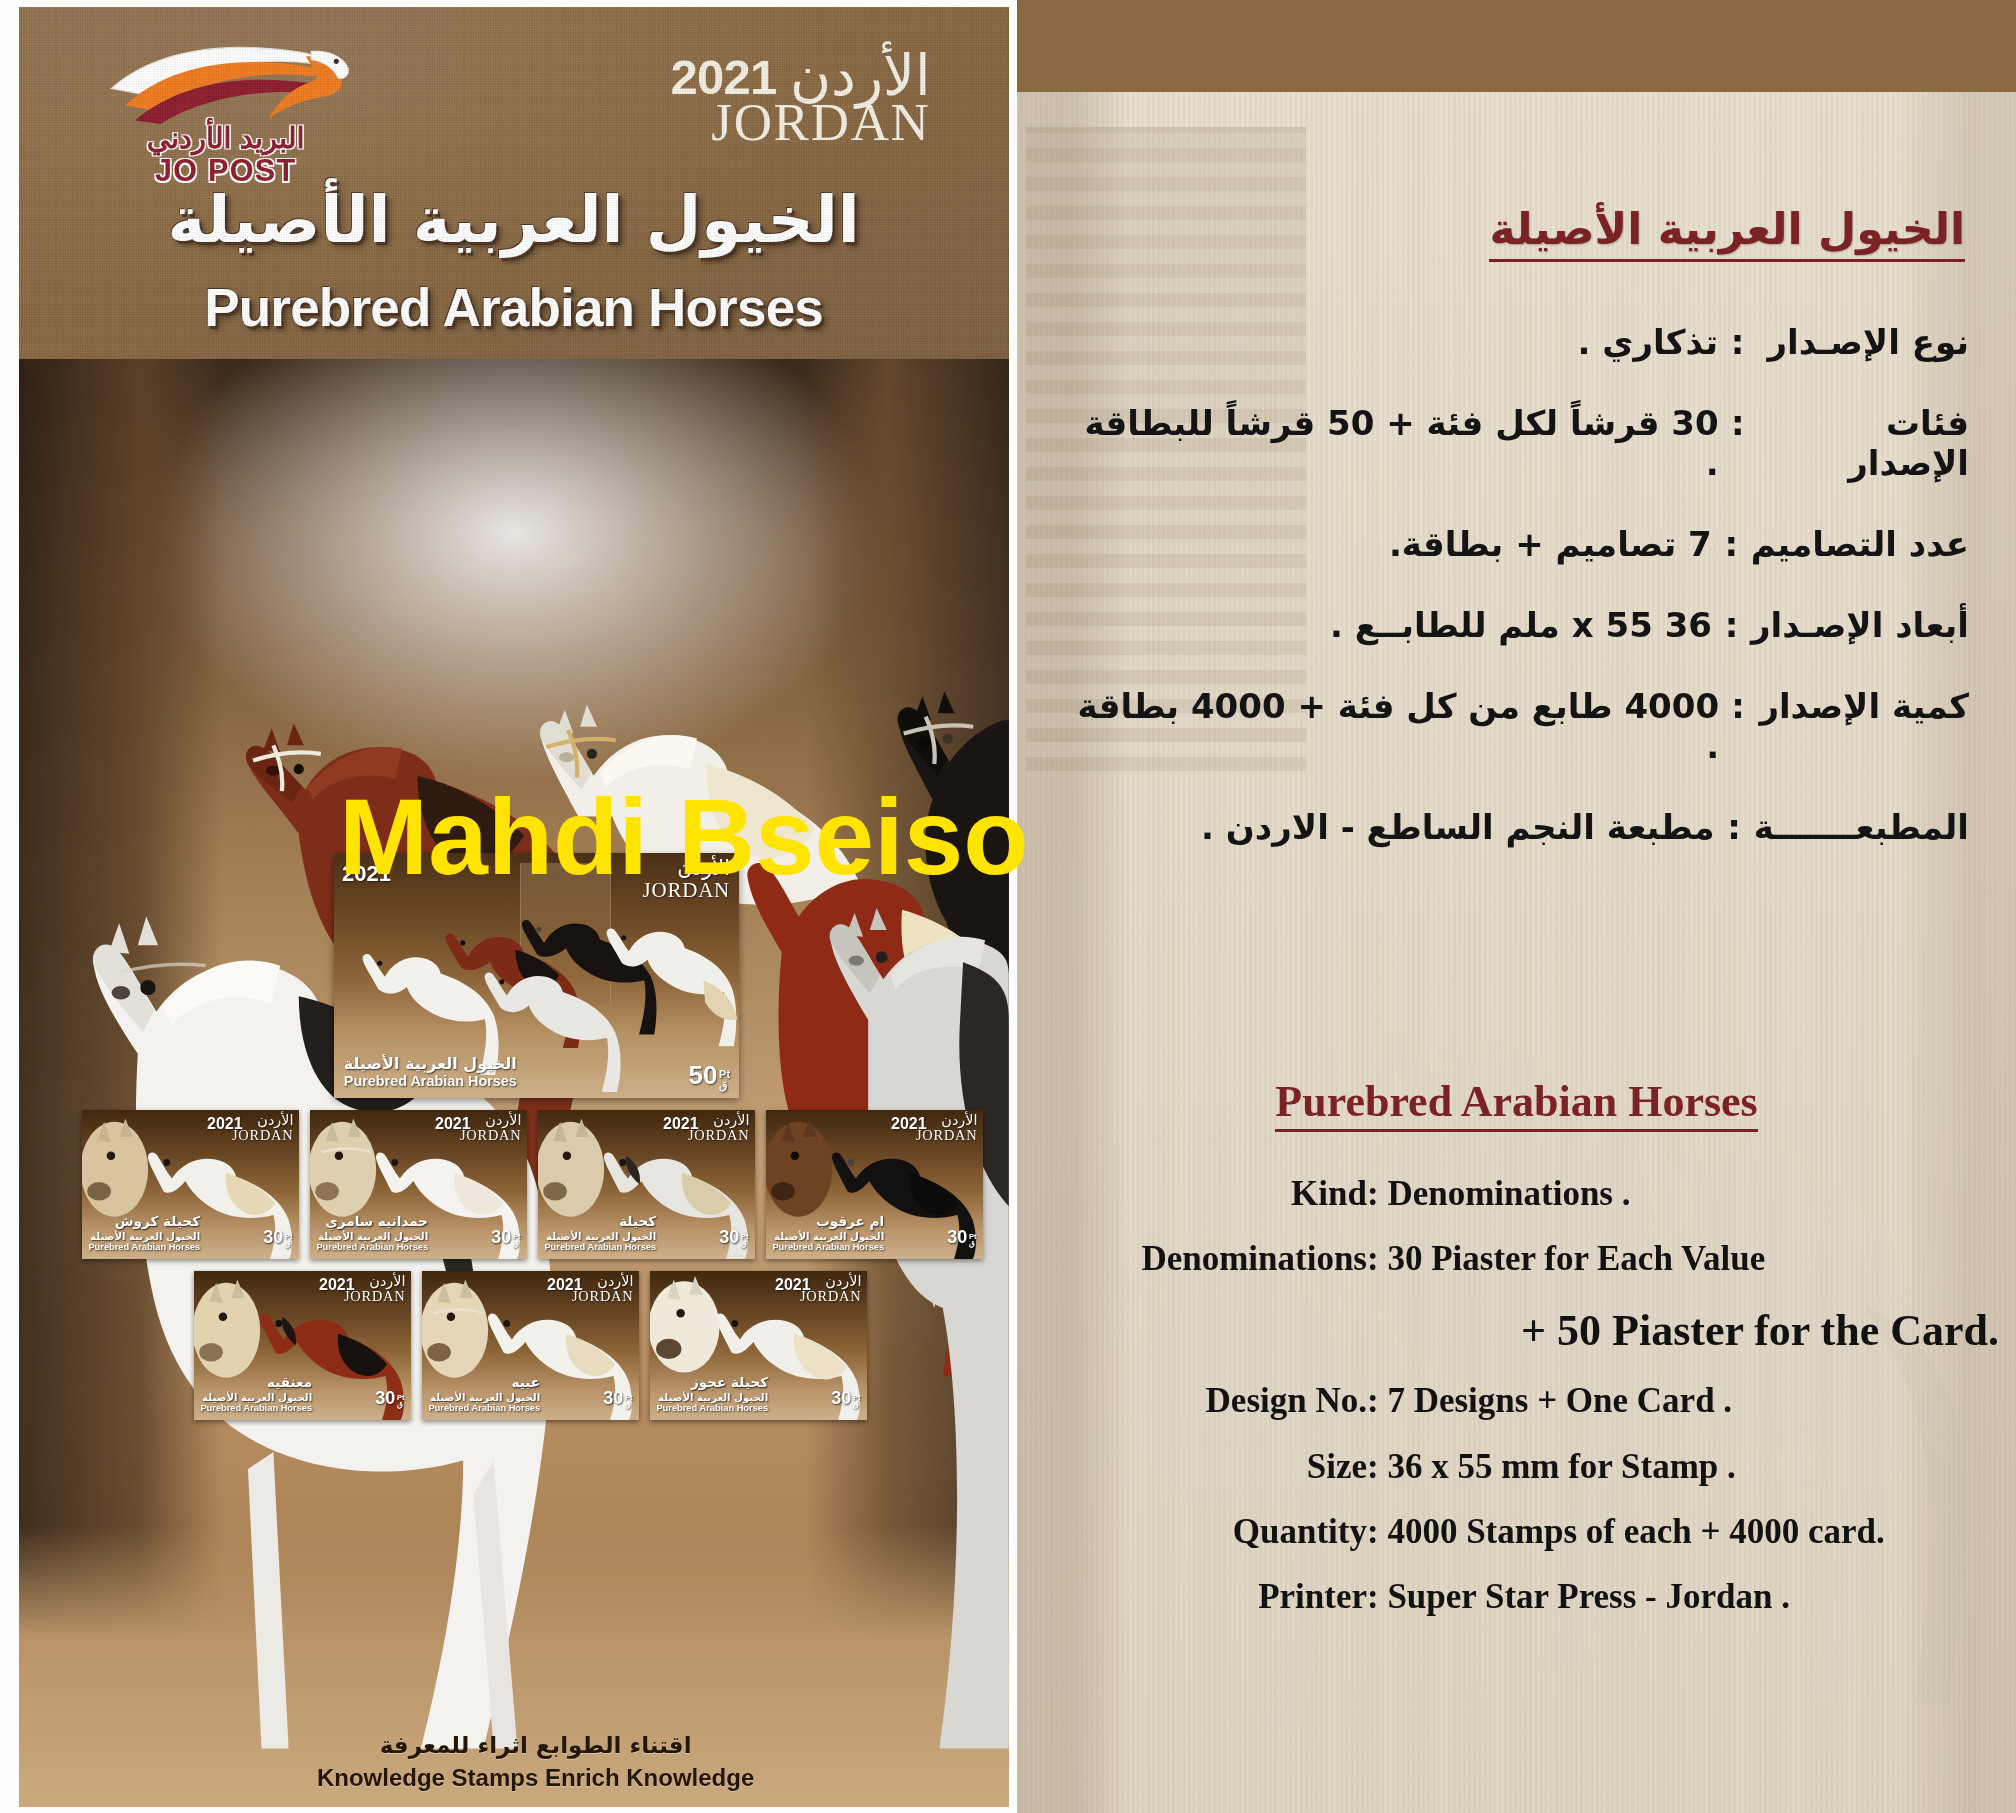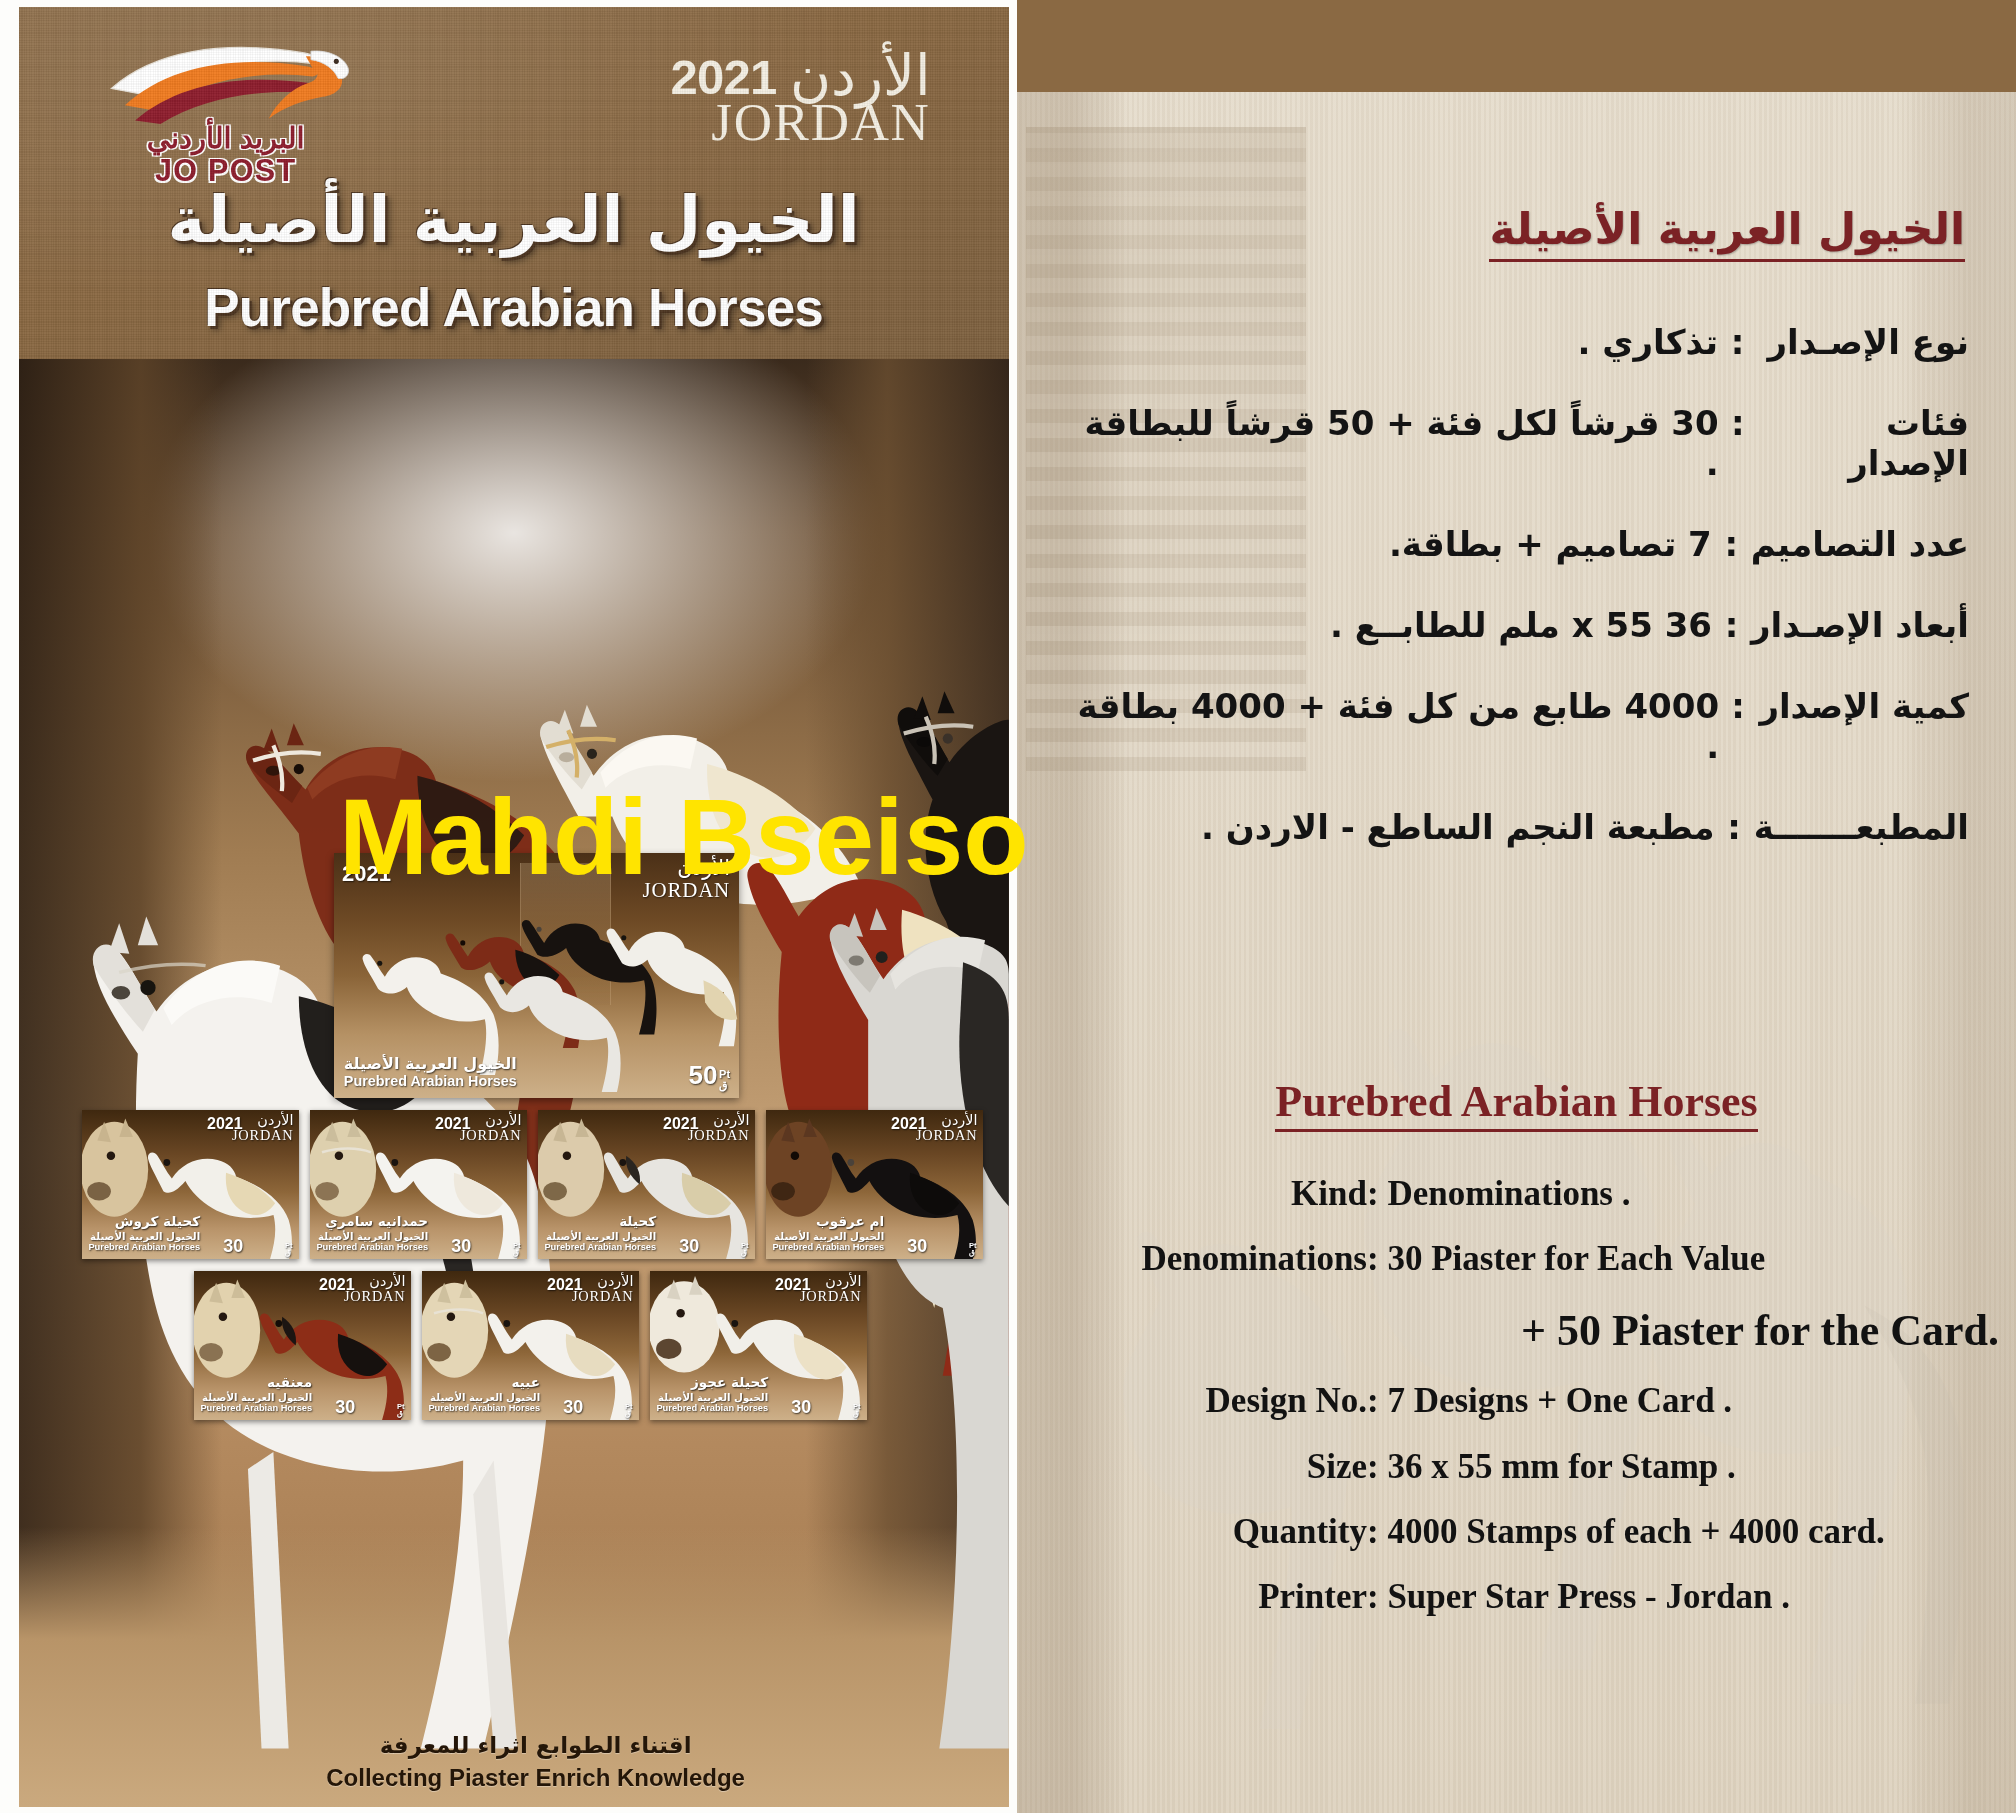--- a/index.html
+++ b/index.html
@@ -89,21 +89,21 @@
   .mini .stamp-art{background:linear-gradient(180deg,#3f280f 0%,#6a4724 30%,#8d6639 55%,#b9946a 80%,#cdb089 100%);}
   .mini .st-2021{left:auto;right:56px;top:5.1px;font-size:16px;}
   .mini .st-jordan{right:5.1px;top:3.4px;}
   .mini .st-jordan .a{font-size:14.4px;}
   .mini .st-jordan .b{font-size:14.4px;}
   .mini .st-cap{left:6.8px;bottom:6px;}
   .mini .st-name{font-family:"DejaVu Sans",sans-serif;direction:rtl;font-size:13.6px;font-weight:bold;color:#fff;
      text-shadow:0.8px 0.8px 1.7px rgba(0,0,0,.8);margin-bottom:1.7px;}
   .mini .st-cap .a{font-size:10.2px;}
   .mini .st-cap .b{font-size:9.3px;}
-  .mini .st-val{font-size:18px;right:6px;bottom:2px;gap:40px;}
+  .mini .st-val{font-size:18px;right:6px;bottom:11px;}
   .mini .st-val .u{font-size:7.6px;}
 
   
   .foot-cap{position:absolute;left:0;right:0;bottom:15.3px;text-align:center;color:#241608;padding-left:44px;}
   .foot-cap .a{font-family:"DejaVu Sans",sans-serif;direction:rtl;font-size:23px;font-weight:bold;letter-spacing:1.7px;
      text-shadow:0 0.8px 0.8px rgba(255,255,255,.35);}
   .foot-cap .b{font-family:"Liberation Sans",sans-serif;font-size:24px;font-weight:bold;margin-top:5.1px;
      text-shadow:0 0.8px 0.8px rgba(255,255,255,.35);}
 
   
@@ -536,21 +536,21 @@
                   <div>Pt</div>
                   <div>ق</div>
                 </span>
           </div>
         </div>
           </div>
       </div>
 
       <div class="foot-cap">
         <div class="a">اقتناء الطوابع اثراء للمعرفة</div>
-        <div class="b">Collecting Piaster Enrich Knowledge</div>
+        <div class="b">Knowledge Stamps Enrich Knowledge</div>
       </div>
     </div>
   </div>
 
   <div class="right-panel">
     <div class="rp-texture"></div>
     <div class="rp-top-brown"></div>
     <div class="rp-ghost"></div>
 
     <svg class="ghost-horses" viewBox="0 0 1179 1050">

